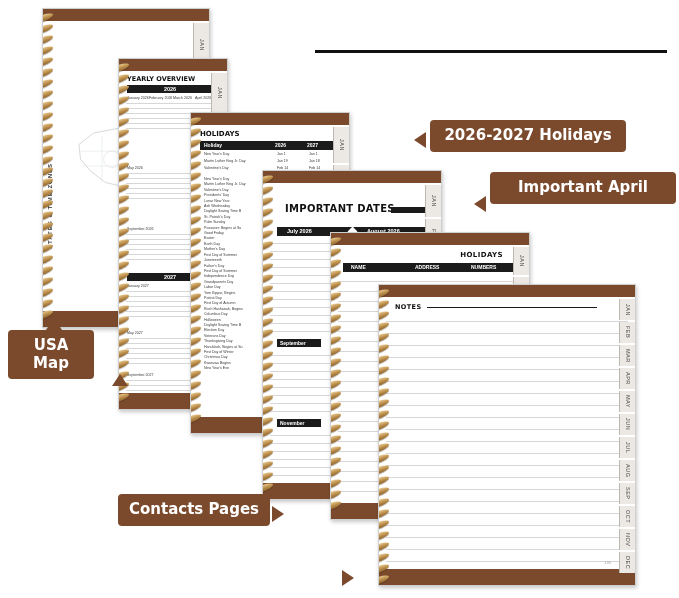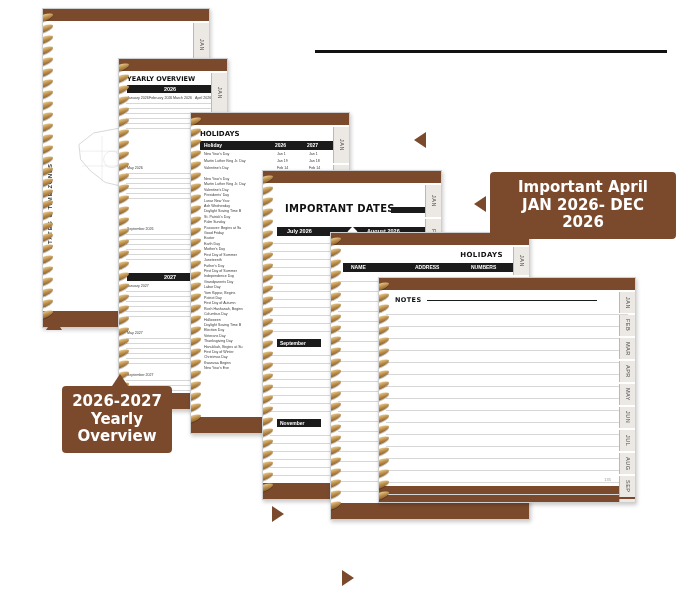--- a/index.html
+++ b/index.html
@@ -587,21 +587,21 @@
         <i style="top: 204px;"></i>
         <i style="top: 215px;"></i>
         <i style="top: 226px;"></i>
         <i style="top: 237px;"></i>
         <i style="top: 248px;"></i>
         <i style="top: 259px;"></i>
         <i style="top: 270px;"></i>
       </div>
   </div>
 
-  <div class="book" style="left:378px;top:277px;width:258px;height:226px;">
+  <div class="book" style="left:378px;top:284px;width:258px;height:302px;">
     <div class="cover-top"></div>
     <div class="cover-bottom"></div>
 
     <div class="page-title" style="left:16px;top:18px;font-size:6.5px;letter-spacing:.4px;">NOTES</div>
     <div class="hbar" style="left:48px;top:22px;width:170px;height:1px;"></div>
 
     <div class="lines">
       <i style="top:36px;"></i>
         <i style="top:48px;"></i>
         <i style="top:60px;"></i>
@@ -665,34 +665,31 @@
         <i style="top: 226px;"></i>
         <i style="top: 237px;"></i>
         <i style="top: 248px;"></i>
         <i style="top: 259px;"></i>
         <i style="top: 270px;"></i>
         <i style="top: 281px;"></i>
         <i style="top: 292px;"></i>
       </div>
   </div>
 
+  <div class="label" style="left:430px;top:120px;width:196px;font-size:15px;">2026-2027 Holidays</div>
   <div class="arrow arrow-left" style="left:414px;top:132px;"></div>
 
   <div class="label" style="left:490px;top:172px;width:186px;font-size:15px;">
     <div>Important April</div>
-    <div>JAN 2026- DEC 2026</div>
   </div>
   <div class="arrow arrow-left" style="left:474px;top:196px;"></div>
 
+  <div class="label" style="left:8px;top:330px;width:86px;font-size:15px;">USA Map</div>
   <div class="arrow arrow-up" style="left:46px;top:318px;"></div>
 
-  <div class="label" style="left:62px;top:386px;width:110px;font-size:15px;">
-    <div>2026-2027</div>
-    <div>Yearly</div>
-    <div>Overview</div>
-  </div>
   <div class="arrow arrow-up" style="left:112px;top:374px;"></div>
 
+  <div class="label" style="left:118px;top:494px;width:152px;font-size:15px;">Contacts Pages</div>
   <div class="arrow arrow-right" style="left:272px;top:506px;"></div>
 
   <div class="arrow arrow-right" style="left:342px;top:570px;"></div>
 
 </div>
 
 </body></html>

